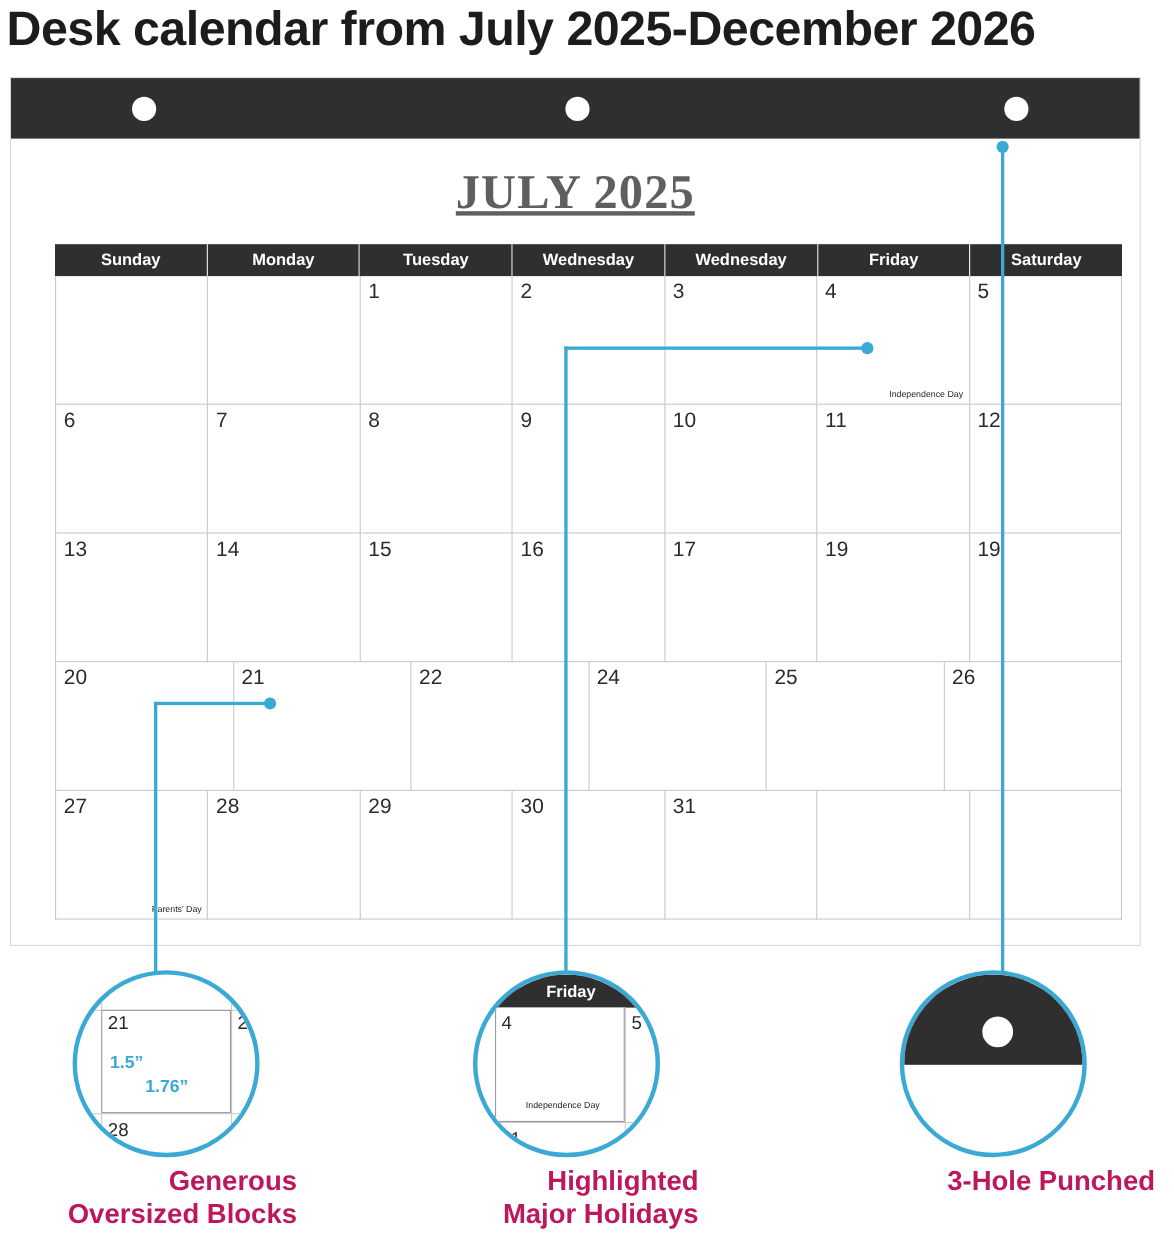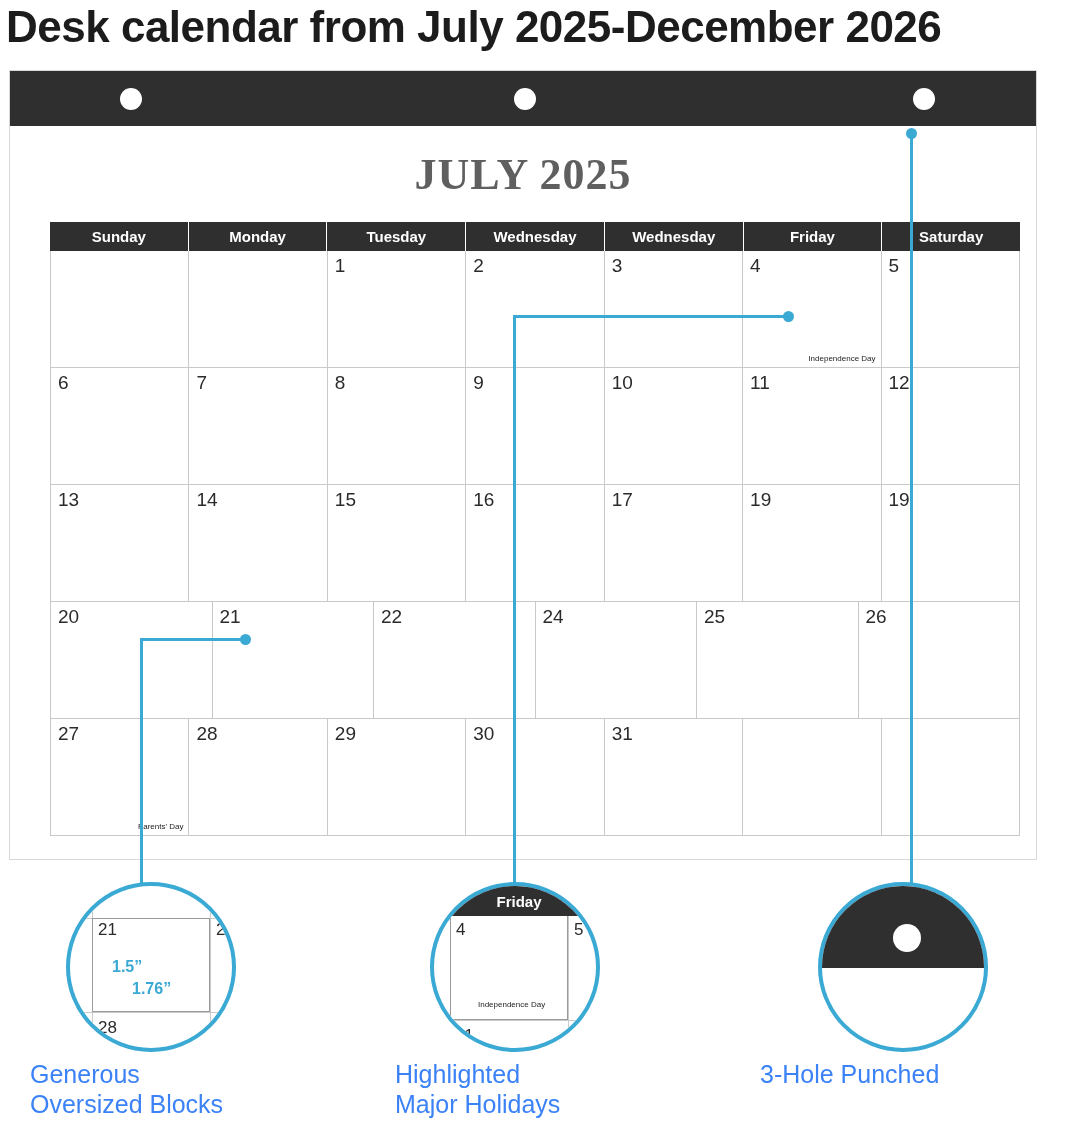--- a/index.html
+++ b/index.html
@@ -63,20 +63,21 @@
     position: absolute;
     left: 0;
     top: 78px;
     width: 1026px;
     text-align: center;
     font-family: "Liberation Serif", serif;
     font-weight: bold;
     font-size: 44px;
     color: #5f5f5f;
     letter-spacing: 1px;
+    text-decoration: underline;
   }
 
   .grid {
     position: absolute;
     left: 28px;
     top: 151px;
     width: 970px;
     margin-left: 12px;
   }
   .dow-row {
@@ -198,21 +199,21 @@
   .m1-num {
     position: absolute;
     font-size: 17px;
     color: #2b2b2b;
   }
   .m1-n21 { left: 28px; top: 34px; }
   .m1-n22 { left: 146px; top: 34px; }
   .m1-n28 { left: 28px; top: 132px; }
   .m1-vlabel {
     position: absolute;
-    left: 42px;
+    left: 30px;
     top: 72px;
     font-size: 16px;
     font-weight: bold;
     color: #3aa9d4;
   }
   .m1-hlabel {
     position: absolute;
     left: 62px;
     top: 94px;
     font-size: 16px;
@@ -294,24 +295,24 @@
     top: 38px;
     width: 28px;
     height: 28px;
     border-radius: 50%;
     background: #ffffff;
   }
 
   
   .caption {
     position: absolute;
-    text-align: left;
+    text-align: right;
     font-size: 25px;
-    font-weight: normal;
-    color: #3b82f6;
+    font-weight: bold;
+    color: #be185d;
     line-height: 1.18;
   }
   .cap-1 { left: 30px; top: 1060px; width: 240px; }
   .cap-2 { left: 395px; top: 1060px; width: 240px; }
   .cap-3 { left: 760px; top: 1060px; width: 290px; }
 </style>
 </head>
 <body>
 
 <div class="page-title">Desk calendar from July 2025-December 2026</div>

